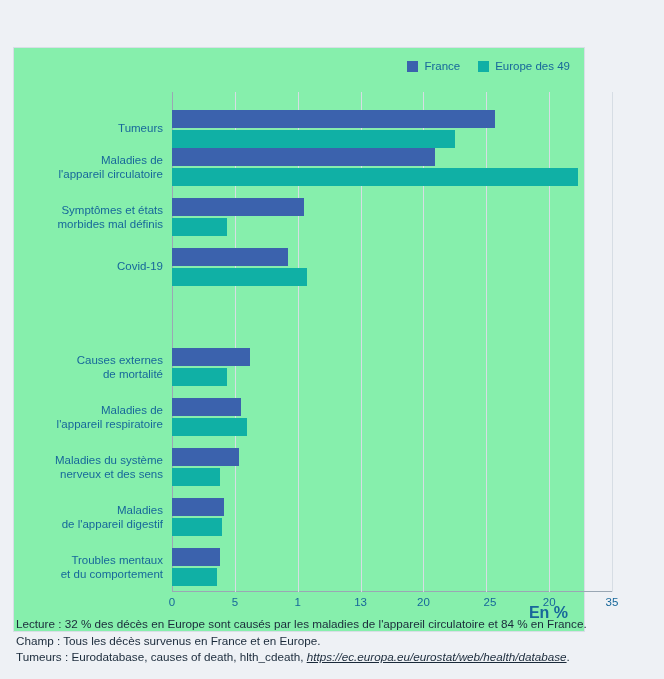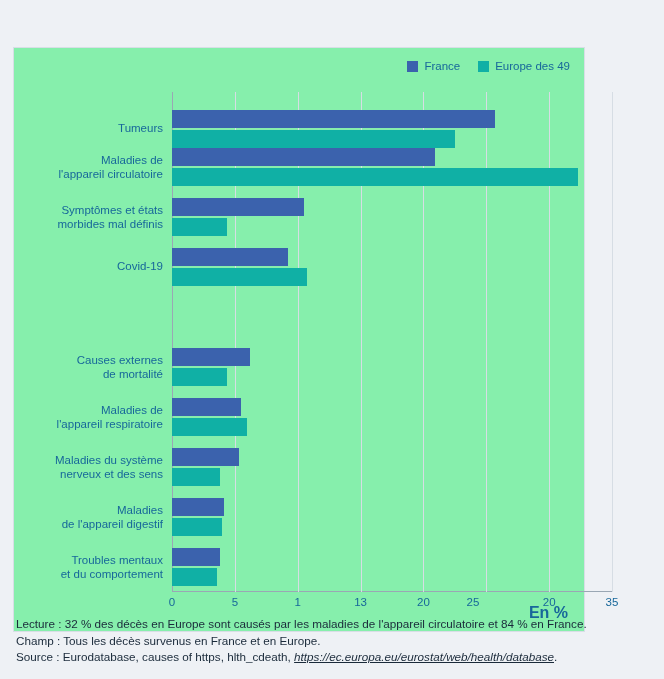--- a/index.html
+++ b/index.html
@@ -173,21 +173,21 @@
     <div class="tick-label" style="left: 0px;">0</div>
         <div class="grid-line" style="left: 62.8571px;"></div>
         <div class="tick-label" style="left: 62.8571px;">5</div>
         <div class="grid-line" style="left: 125.714px;"></div>
         <div class="tick-label" style="left: 125.714px;">1</div>
         <div class="grid-line" style="left: 188.571px;"></div>
         <div class="tick-label" style="left: 188.571px;">13</div>
         <div class="grid-line" style="left: 251.429px;"></div>
         <div class="tick-label" style="left: 251.429px;">20</div>
         <div class="grid-line" style="left: 314.286px;"></div>
-        <div class="tick-label" style="left: 301px;">25</div>
+        <div class="tick-label" style="left: 318px;">25</div>
         <div class="grid-line" style="left: 377.143px;"></div>
         <div class="tick-label" style="left: 377.143px;">20</div>
         <div class="grid-line" style="left: 440px;"></div>
         <div class="tick-label" style="left: 440px;">35</div>
         <div class="row" style="top: 12px; height: 50px;">
           <div class="row-label">Tumeurs</div>
           <div class="bar france" style="width: 323.086px; top: 6px; height: 18px; background: rgb(59, 98, 173);"></div>
           <div class="bar europe" style="width: 282.857px; top: 26px; height: 18px; background: rgb(16, 176, 165);"></div>
         </div>
         <div class="row" style="top: 50px; height: 50px;">
@@ -232,17 +232,17 @@
         </div>
       </div>
 
     <div class="axis-unit">En %</div>
   </div>
 
   <div class="notes">
     <div>Lecture : 32 % des décès en Europe sont causés par les maladies de l'appareil circulatoire et 84 % en France.</div>
     <div>Champ : Tous les décès survenus en France et en Europe.</div>
     <div>
-      <span>Source : Eurodatabase, causes of https, hlth_cdeath, </span><a class="lnk" href="#">https://ec.europa.eu/eurostat/web/health/database</a><span>.</span>
+      <span>Tumeurs : Eurodatabase, causes of death, hlth_cdeath, </span><a class="lnk" href="#">https://ec.europa.eu/eurostat/web/health/database</a><span>.</span>
     </div>
   </div>
 
 </div>
 
 </body></html>

